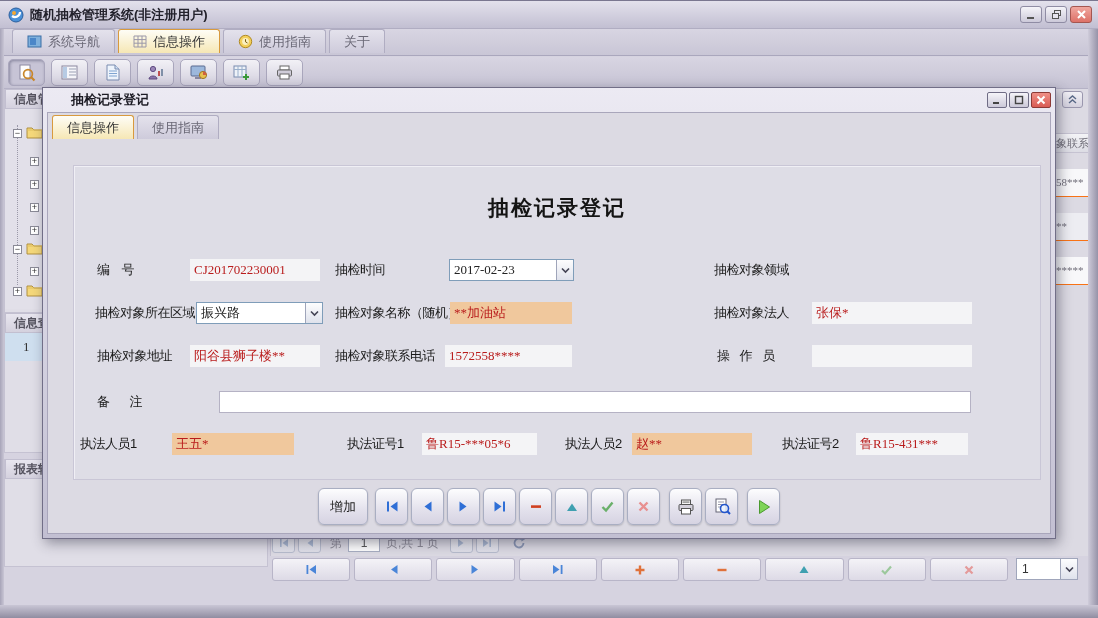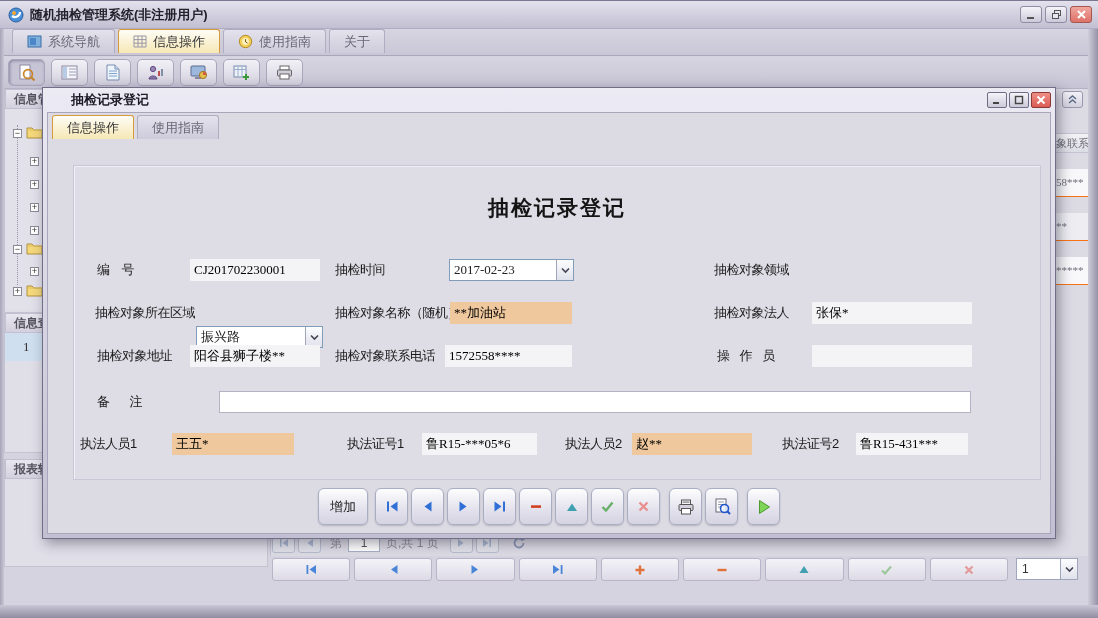--- a/index.html
+++ b/index.html
@@ -45,21 +45,21 @@
   .dialog{position:absolute;left:42px;top:86px;width:1014px;height:452px;background:linear-gradient(#eceaf3,#c2bfd2);border:1px solid #716e87;box-shadow:3px 4px 12px rgba(40,40,60,.45);z-index:10;}
   .dlg-title{height:23px;display:flex;align-items:center;padding:1px 4px 0 28px;}
   .dlg-title .t{font-size:13px;font-weight:bold;color:#1c1b24;flex:1;}
   .dwbtn{width:20px;height:16px;border:1px solid #6f6c85;border-radius:2px;background:linear-gradient(#f5f4f9,#ccc9d9);margin-left:2px;display:flex;align-items:center;justify-content:center;}
   .dwbtn.close{background:linear-gradient(#ef8f86,#d95c55);border-color:#8d3a36;}
   .dlg-body{position:absolute;left:4px;right:4px;top:24px;bottom:4px;background:#dcdae3;border:1px solid #a9a6bb;}
   .dlg-tabs{position:absolute;left:4px;top:2px;display:flex;gap:3px;align-items:flex-end;height:24px;}
   .formpanel{position:absolute;left:25px;top:52px;width:968px;height:315px;background:#deddE6;border:1px solid #c9c6d6;box-shadow:inset 1px 1px 0 #f0eff5;}
   .ftitle{position:absolute;left:0;right:0;top:28px;text-align:center;font-family:"Liberation Serif",serif;font-weight:bold;font-size:21px;color:#141414;letter-spacing:2px;}
   .fl{position:absolute;height:22px;line-height:22px;font-size:13px;color:#1a1a1a;white-space:nowrap;letter-spacing:-0.5px;}
-  .fv{position:absolute;height:22px;line-height:22px;font-size:13px;color:#000000;background:#f4f4f6;padding-left:4px;font-family:"Liberation Serif",serif;white-space:nowrap;overflow:hidden;}
+  .fv{position:absolute;height:22px;line-height:22px;font-size:13px;color:#b91c1c;background:#f4f4f6;padding-left:4px;font-family:"Liberation Serif",serif;white-space:nowrap;overflow:hidden;}
   .fv.hl{background:#f0c89d;}
   .fv.white{background:#ffffff;border:1px solid #b5b2c4;}
   .combo{position:absolute;height:22px;background:#fff;border:1px solid #7f9db9;display:flex;}
   .combo .cv{flex:1;font-size:13px;line-height:20px;padding-left:4px;color:#222;font-family:"Liberation Serif",serif;white-space:nowrap;overflow:hidden;}
   .dlg-btnbar{position:absolute;left:0;right:0;top:375px;display:flex;justify-content:center;align-items:center;gap:3px;}
   .dbtn{width:33px;height:37px;border:1px solid #a9aec2;border-radius:6px;background:linear-gradient(#fdfdfe,#e3e1ec 60%,#d6d3e2);box-shadow:0 1px 2px rgba(0,0,0,.18);display:flex;align-items:center;justify-content:center;}
   .dbtn.add{width:50px;font-size:13px;color:#222;margin-right:4px;}
   .gapL{margin-left:6px;}
   svg{display:block;}
 </style>
@@ -387,21 +387,21 @@
           <span class="cv">2017-02-23</span>
           <span class="drop">
               <svg width="9" height="7" viewBox="0 0 9 7">
                 <path d="M1 1.5 L4.5 5 L8 1.5" fill="none" stroke="#445" stroke-width="1.6"></path>
               </svg>
             </span>
         </div>
         <div class="fl" style="left:640px;top:93px;">抽检对象领域</div>
 
         <div class="fl" style="left:21px;top:136px;">抽检对象所在区域</div>
-        <div class="combo" style="left:122px;top:136px;width:127px;margin-top:24px;">
+        <div class="combo" style="left:122px;top:136px;width:127px;">
           <span class="cv">振兴路</span>
           <span class="drop">
               <svg width="9" height="7" viewBox="0 0 9 7">
                 <path d="M1 1.5 L4.5 5 L8 1.5" fill="none" stroke="#445" stroke-width="1.6"></path>
               </svg>
             </span>
         </div>
         <div class="fl" style="left:261px;top:136px;">抽检对象名称（随机）</div>
         <div class="fv hl" style="left:376px;top:136px;width:122px;">**加油站</div>
         <div class="fl" style="left:640px;top:136px;">抽检对象法人</div>

